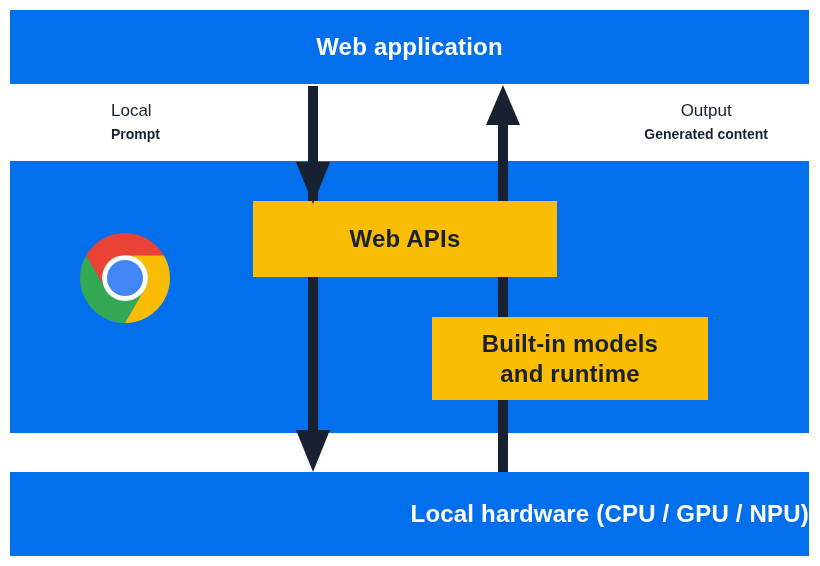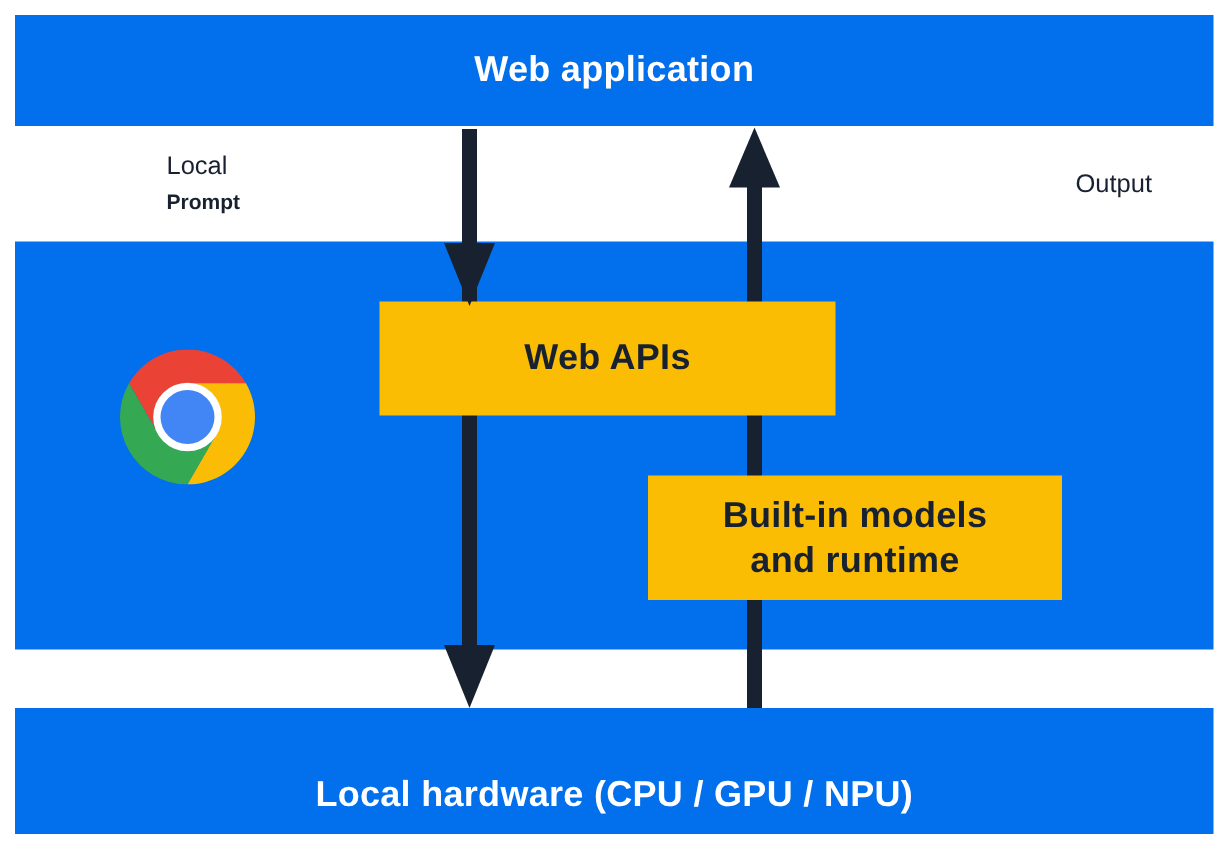--- a/index.html
+++ b/index.html
@@ -28,26 +28,26 @@
   .band-title {
     position: absolute;
     left: 0; right: 0;
     text-align: center;
     color: #ffffff;
     font-weight: bold;
     font-size: 24px;
     letter-spacing: 0.2px;
   }
   .band-top .band-title    { top: 23px; }
-  .band-bottom .band-title { top: 44px; }
+  .band-bottom .band-title { top: 28px; text-align: right; }
 
   
   .io-block { position: absolute; z-index: 2; color: var(--navy); }
   .io-input  { left: 111px; top: 101px; text-align: left; }
-  .io-output { right: 52px; top: 101px; text-align: center; margin-top: 12px; }
+  .io-output { right: 52px; top: 101px; text-align: center; }
   .io-caption { font-size: 17px; line-height: 20px; }
   .io-label   { font-size: 14px; line-height: 25px; font-weight: bold; margin-top: 1px; }
 
   
   .shaft { position: absolute; width: 10px; background: var(--navy); z-index: 2; }
   .shaft-down { left: 308px; top: 86px;  height: 347px; }
   .shaft-up   { left: 498px; top: 121px; height: 351px; }
   .head { position: absolute; width: 0; height: 0; z-index: 2; }
   .head-down {
     border-left: 17px solid transparent;
@@ -102,20 +102,21 @@
   <div class="band band-top">
     <div class="band-title">Web application</div>
   </div>
 
   <div class="io-block io-input">
     <div class="io-caption">Local</div>
     <div class="io-label">Prompt</div>
   </div>
   <div class="io-block io-output">
     <div class="io-caption">Output</div>
+    <div class="io-label">Generated content</div>
   </div>
 
   <div class="band band-middle"></div>
 
   <div class="shaft shaft-down"></div>
   <div class="head head-down head-d1"></div>
   <div class="head head-down head-d2"></div>
   <div class="shaft shaft-up"></div>
   <div class="head head-up"></div>
 

